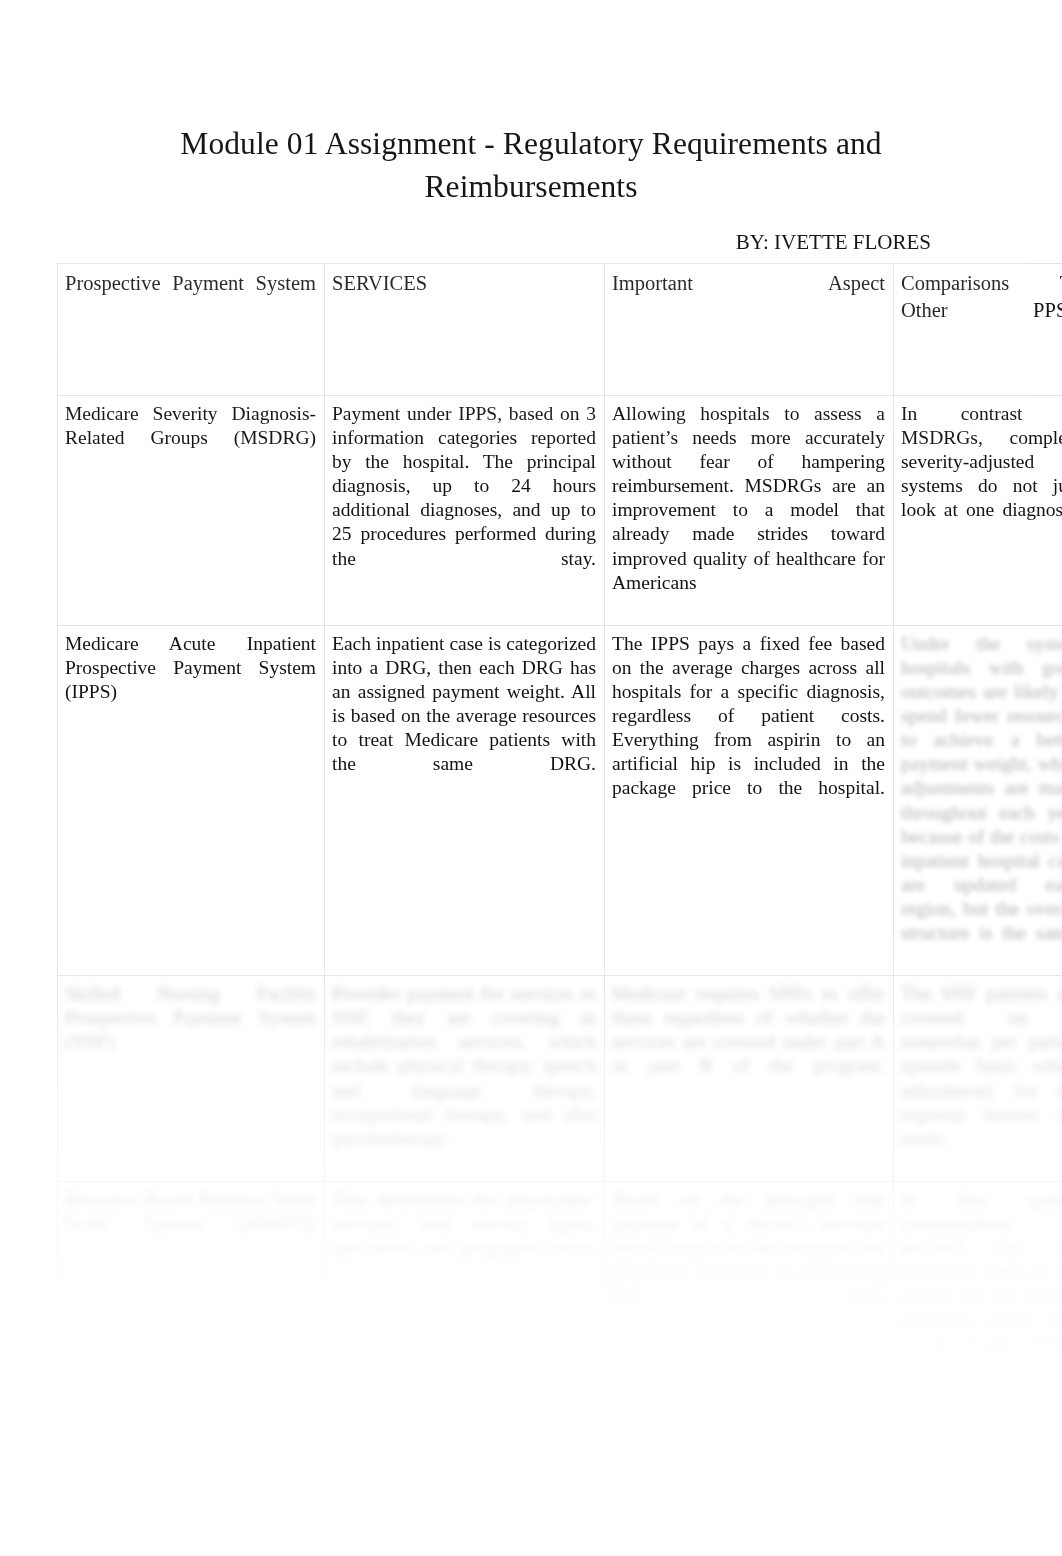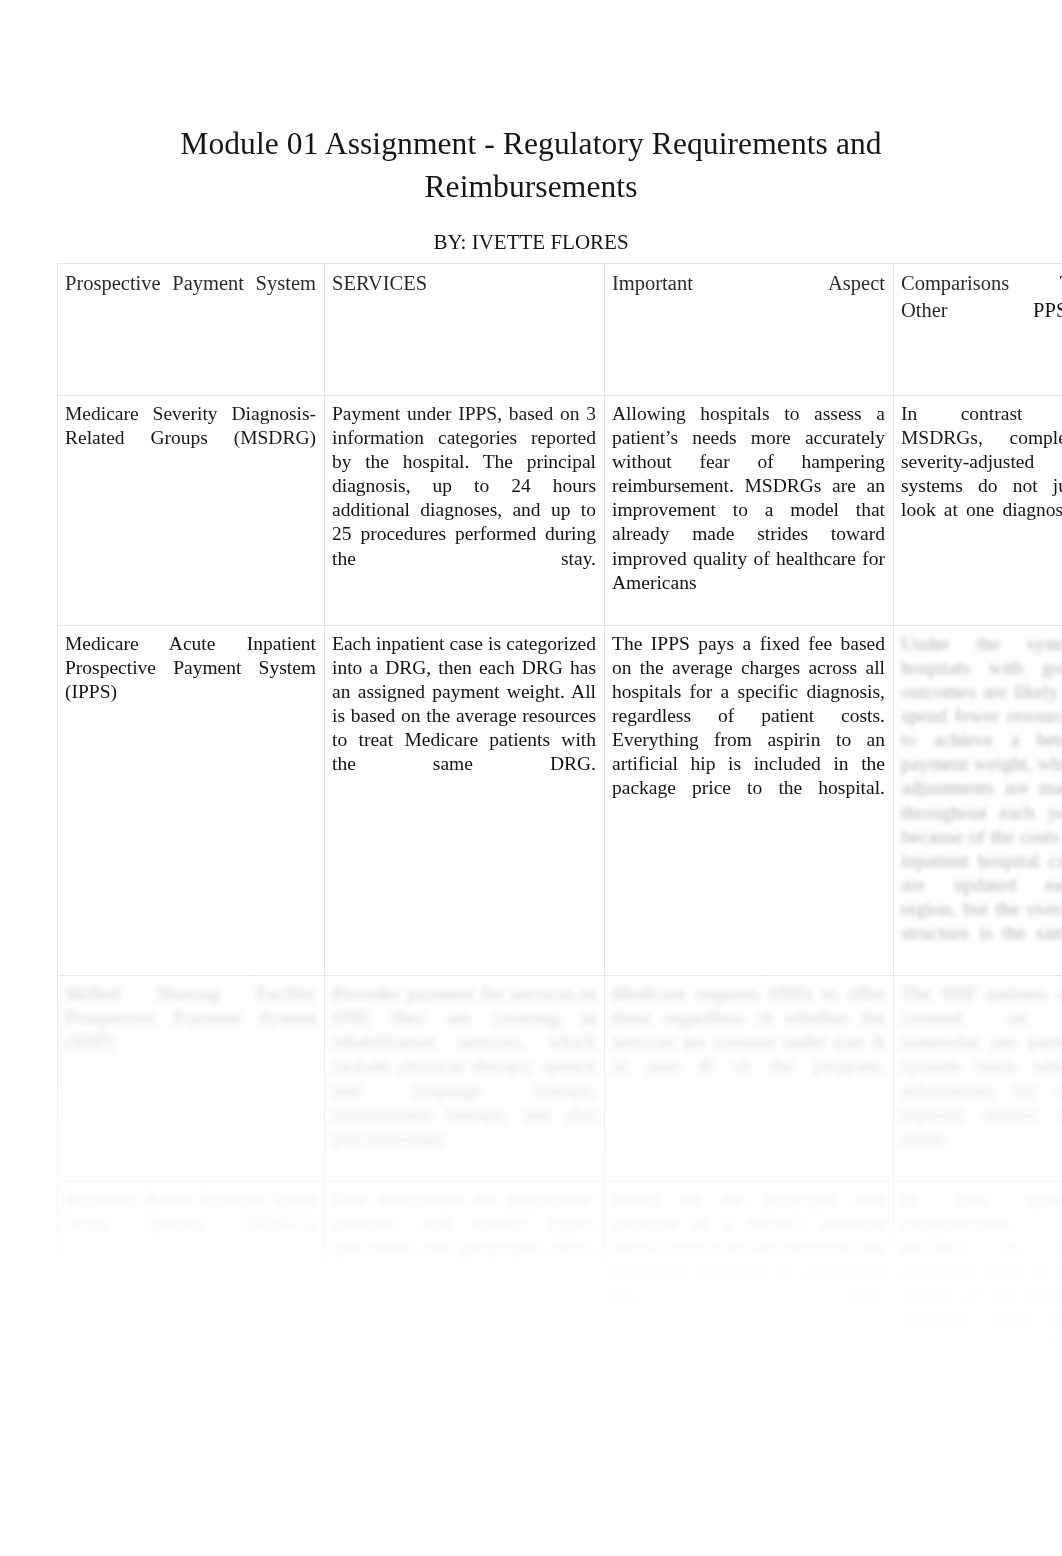--- a/index.html
+++ b/index.html
@@ -36,21 +36,21 @@
     line-height: 43px;
     font-weight: 400;
     color: #161616;
     letter-spacing: 0.1px;
   }
   .doc-byline {
     position: absolute;
     left: 131px;
     top: 225px;
     width: 800px;
-    text-align: center;
+    text-align: right;
     font-size: 21px;
     line-height: 26px;
     font-weight: 400;
     color: #161616;
   }
 
   
   .tbl-wrap {
     position: absolute;
     left: 57px;

